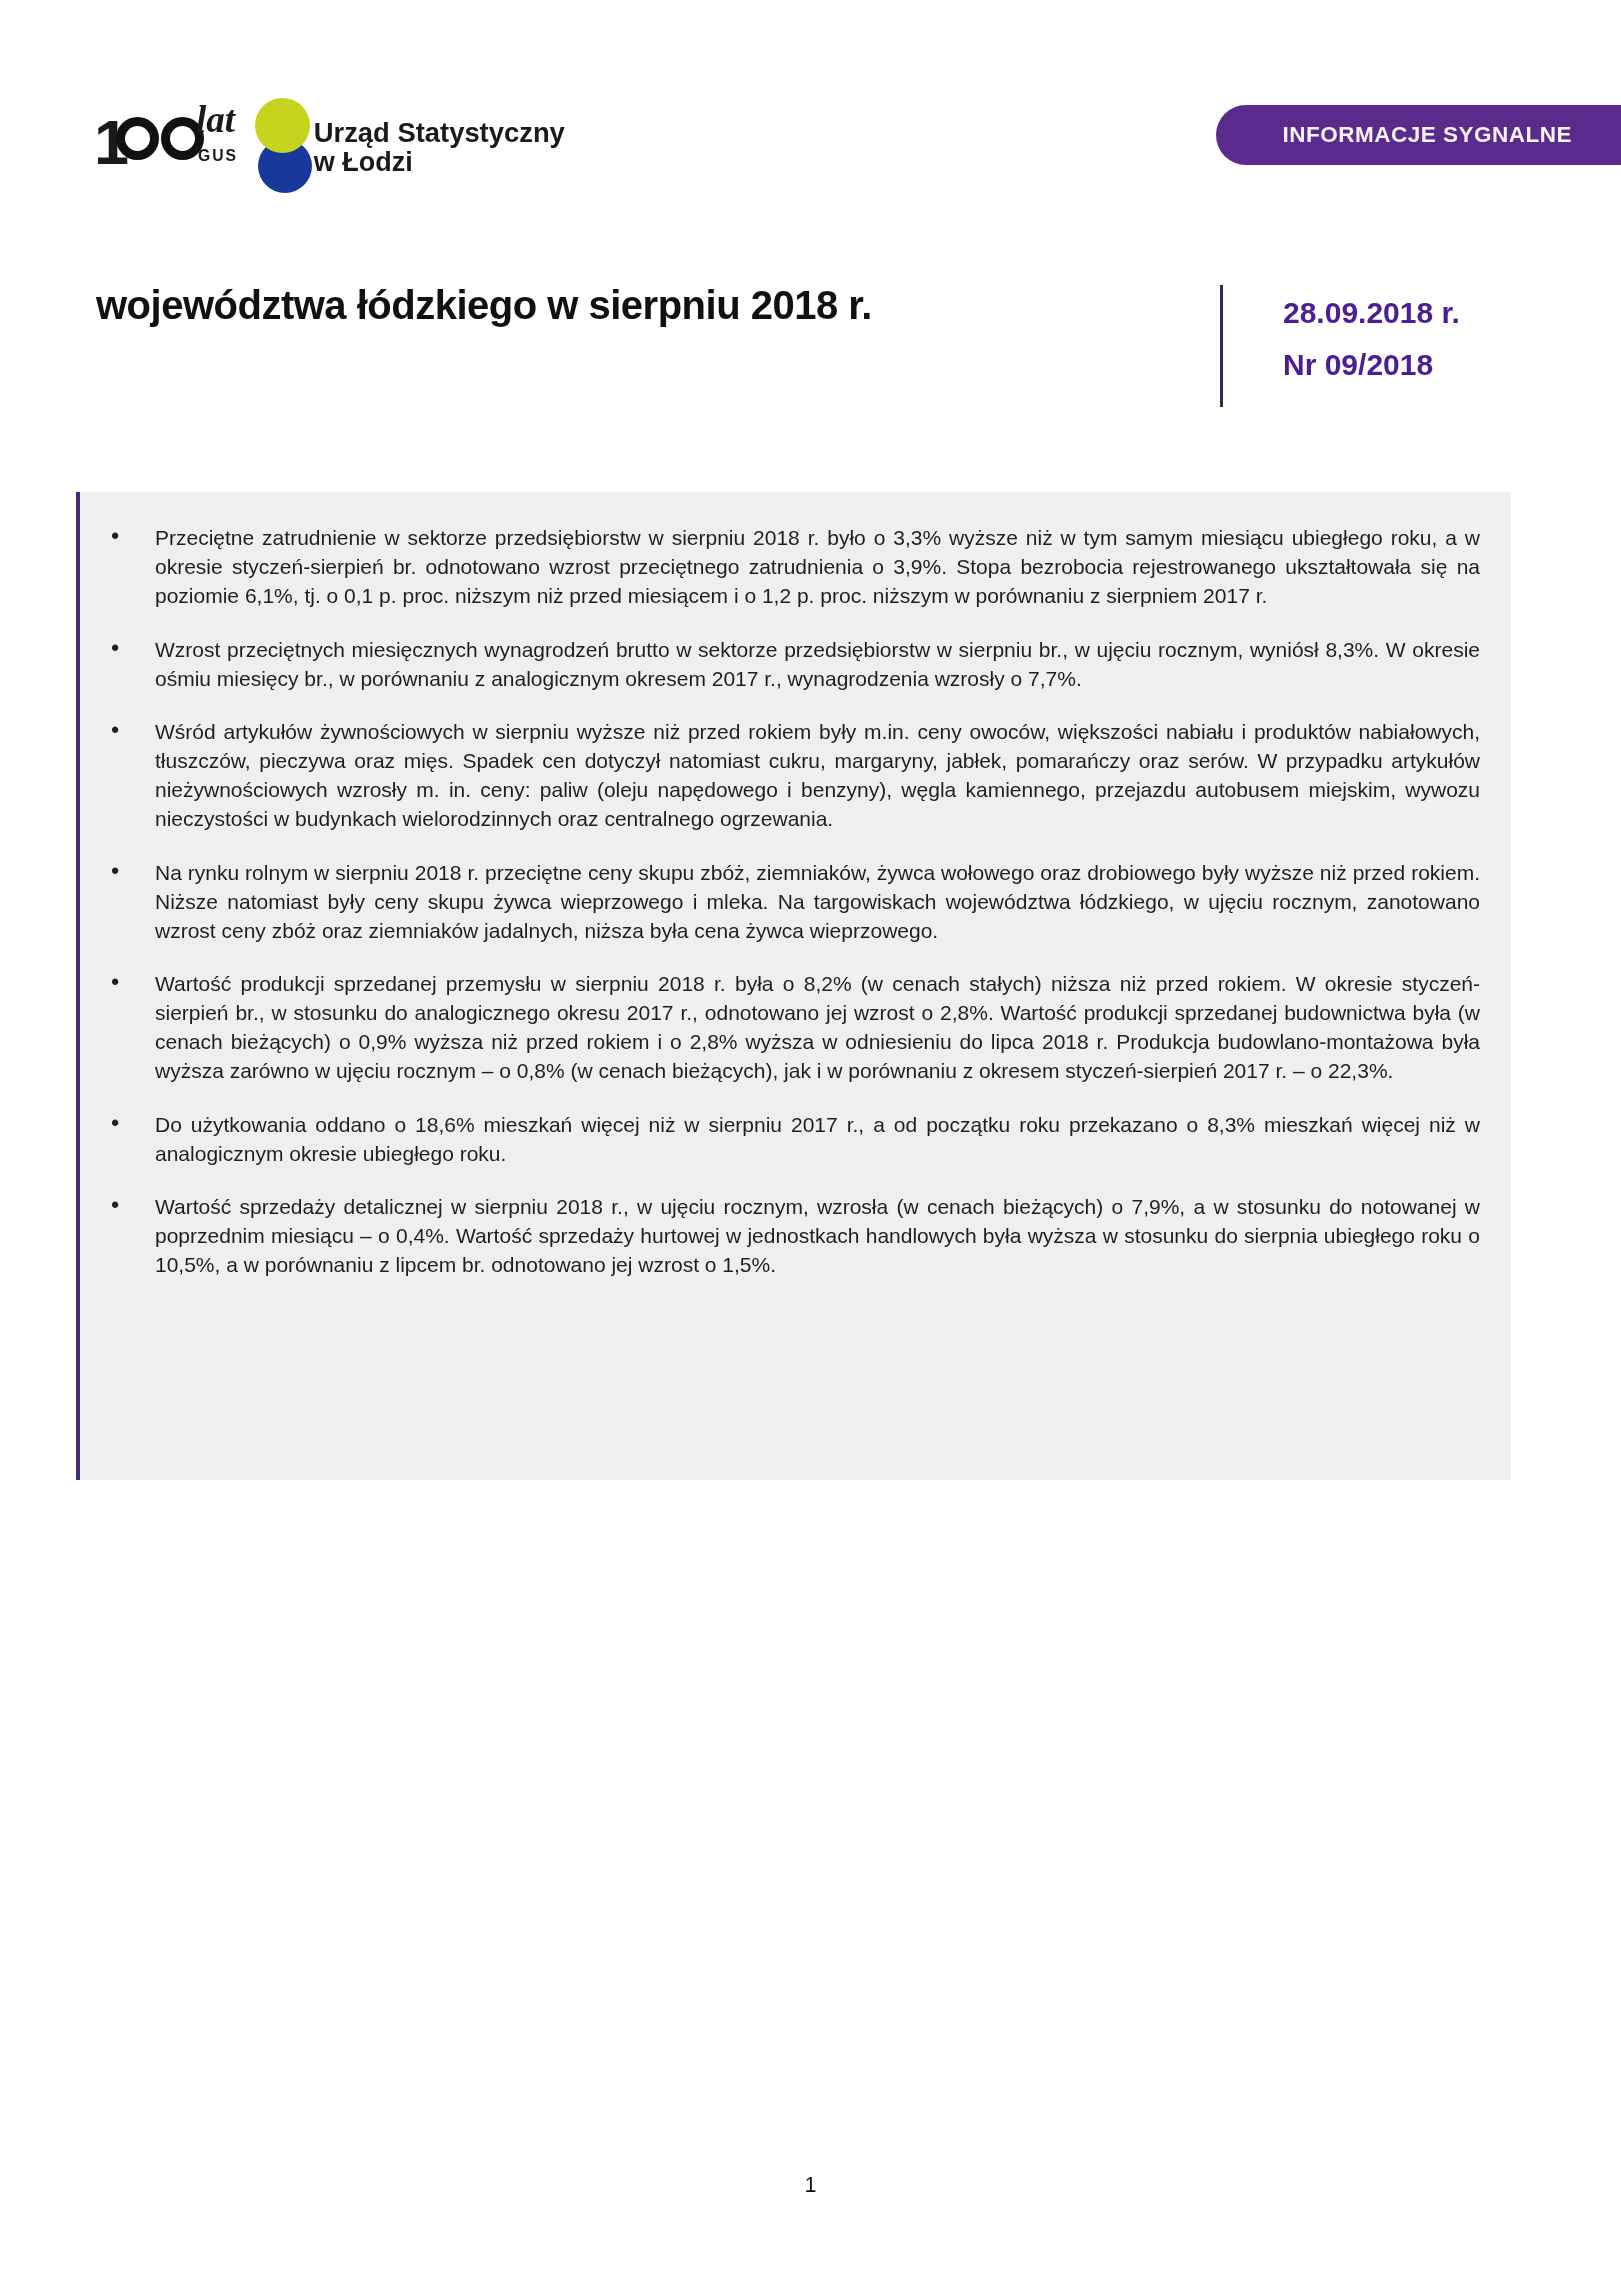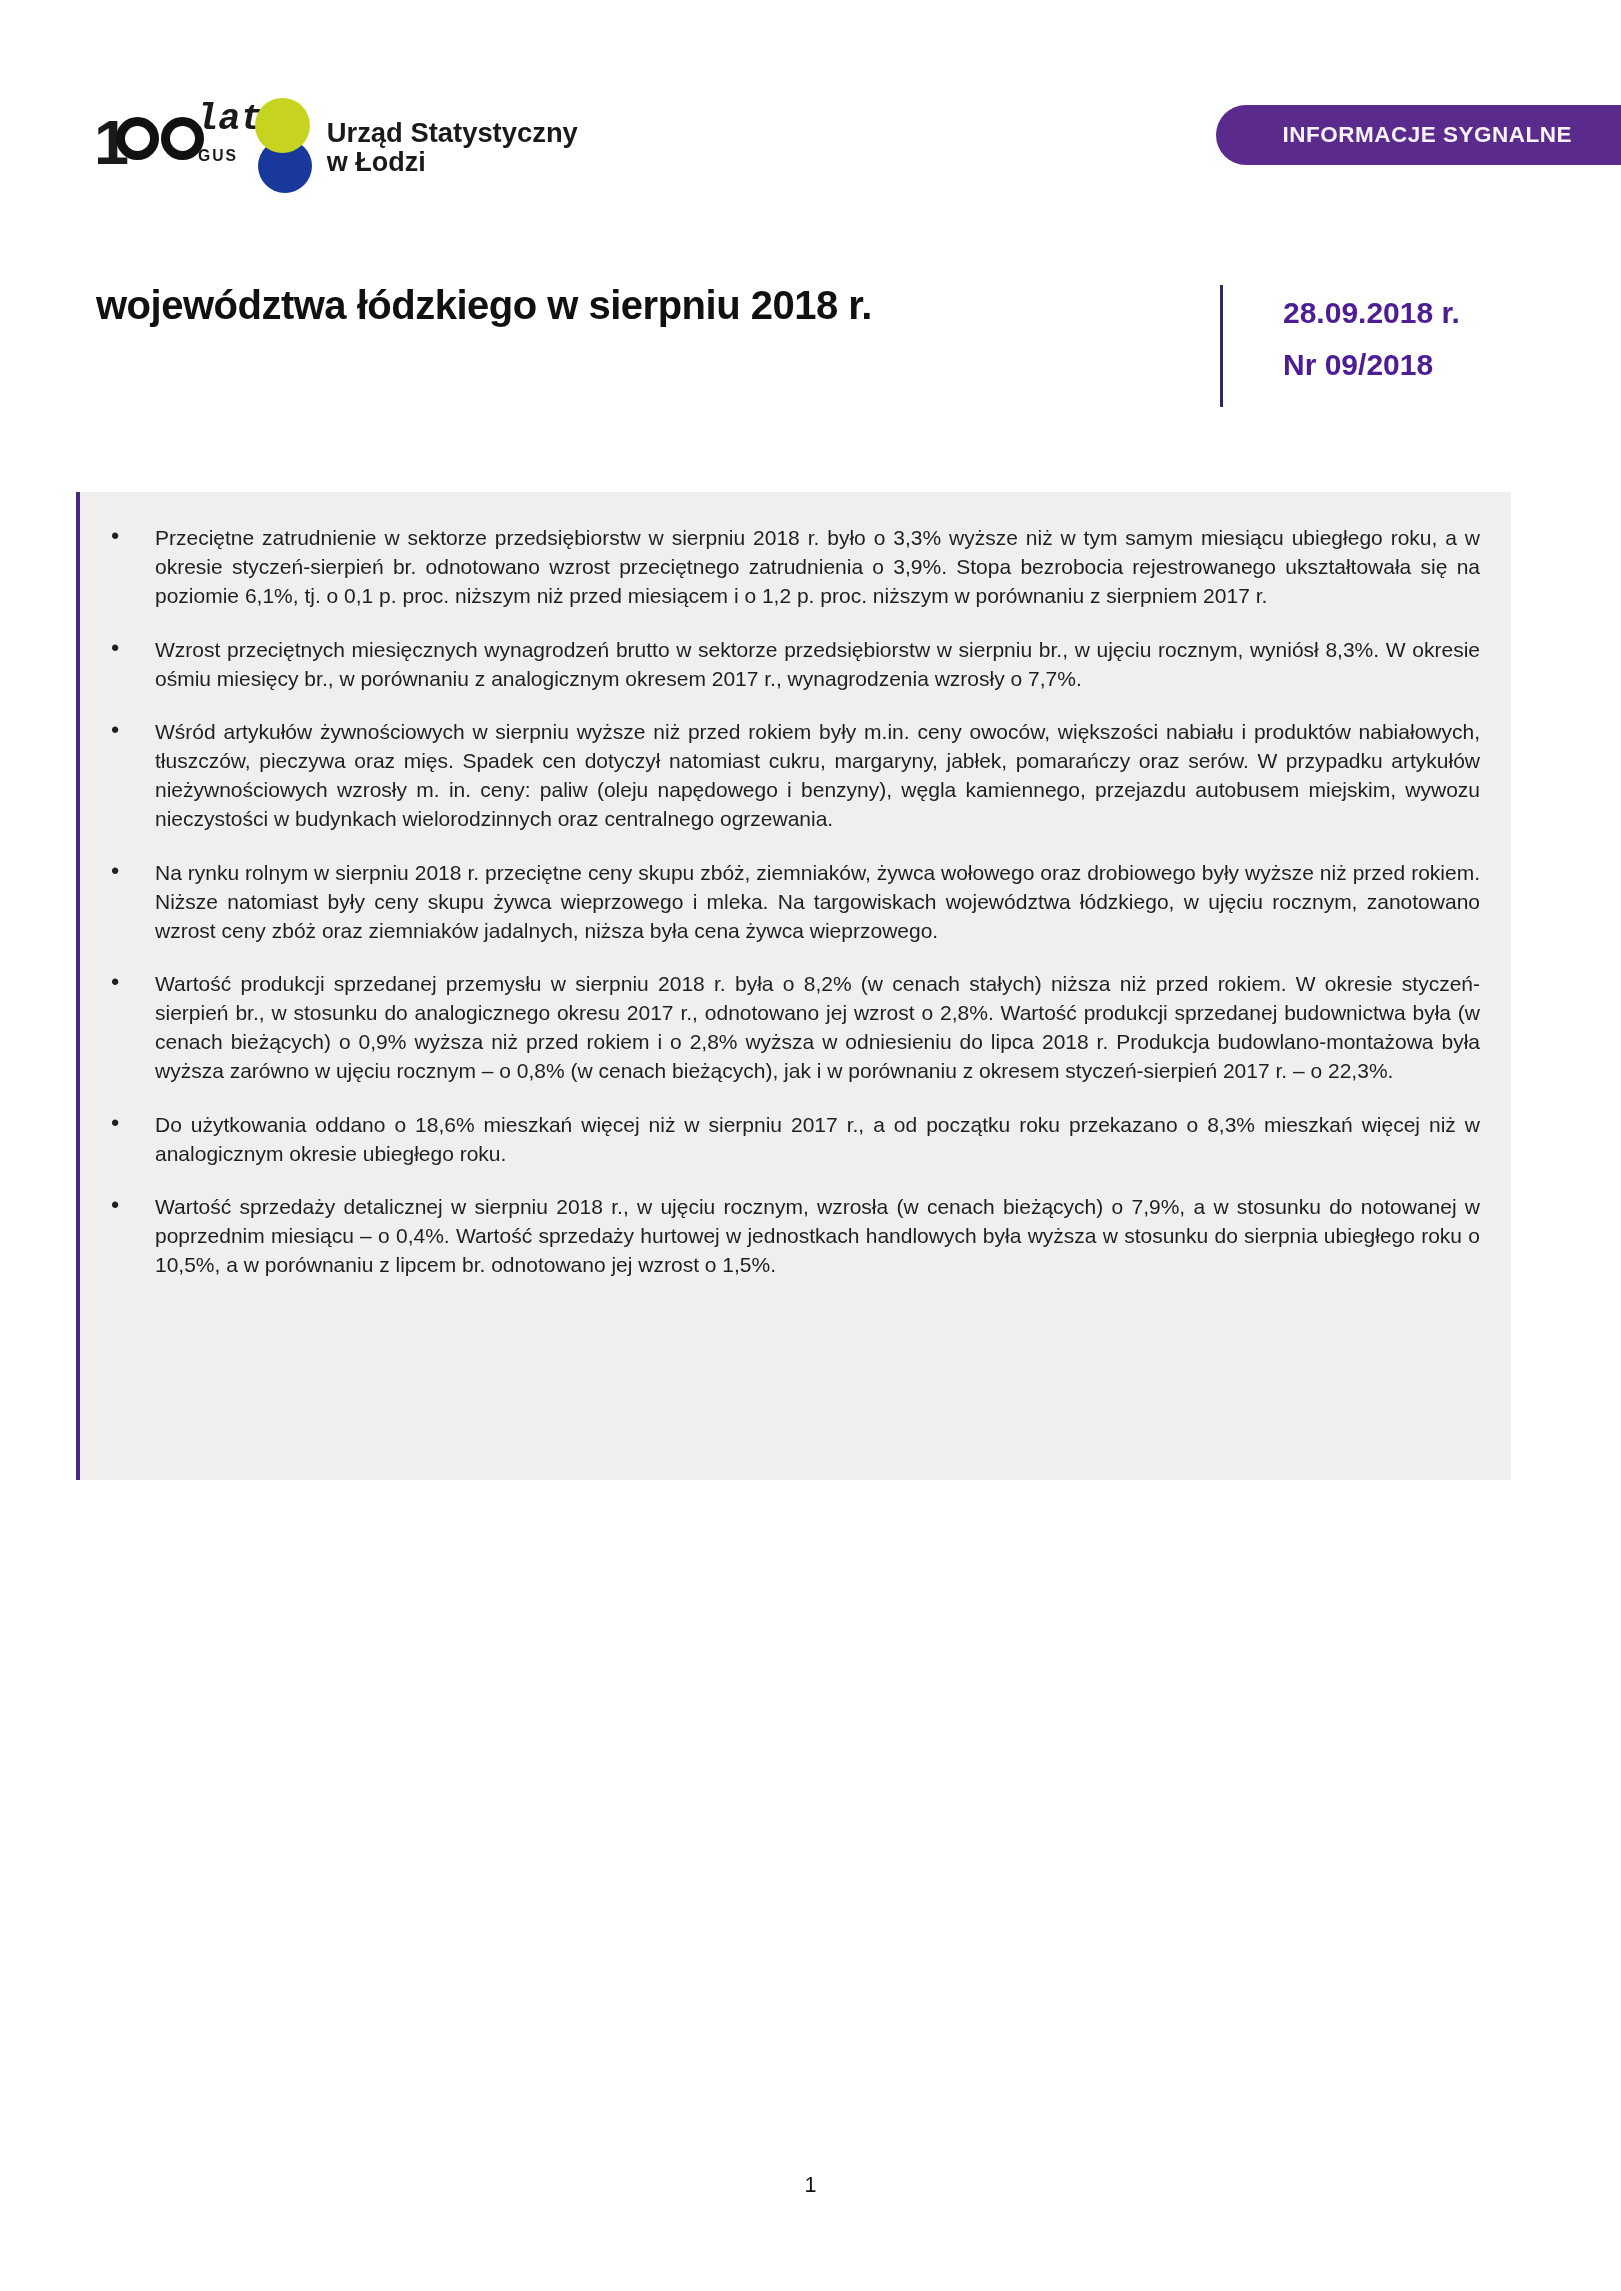--- a/index.html
+++ b/index.html
@@ -13,26 +13,26 @@
     overflow: hidden;
   }
 
   
   .logo { position: absolute; left: 94px; top: 96px; display: flex; align-items: flex-start; }
   .logo-mark { position: relative; width: 147px; height: 76px; margin-top: 7.8px; }
   .logo-one { position: absolute; left: 0; top: 2px; font-size: 63px; font-weight: 700; letter-spacing: -3.9px; }
   .logo-ring { position: absolute; top: 13.7px; width: 43px; height: 43px; border: 9.8px solid #111; border-radius: 50%; }
   .logo-ring.r1 { left: 21.6px; }
   .logo-ring.r2 { left: 67px; }
-  .logo-lat { position: absolute; left: 102px; top: -5.9px; font-family: Liberation Mono, monospace; font-style: italic; font-weight: 700; font-size: 37px; }
+  .logo-lat { position: absolute; left: 102px; top: -5.9px; font-family: Liberation Serif, serif; font-style: italic; font-weight: 700; font-size: 37px; }
   .logo-gus { position: absolute; left: 104px; top: 43px; font-size: 15.7px; font-weight: 700; letter-spacing: 2px; }
   .logo-circles { position: relative; width: 57px; height: 82px; margin-left: 13.7px; margin-top: 2px; }
   .circle-blue { position: absolute; left: 2.9px; top: 41px; width: 54px; height: 54px; border-radius: 50%; background: #18399b; }
   .circle-yellow { position: absolute; left: 0; top: 0; width: 55px; height: 55px; border-radius: 50%; background: #c6d420; }
-  .org-name { margin-left: 15px; margin-top: 21.6px; line-height: 1.1; }
+  .org-name { margin-left: 2px; margin-top: 21.6px; line-height: 1.1; }
   .org-line1 { font-size: 27.4px; font-weight: 700; }
   .org-line2 { font-size: 27px; font-weight: 700; }
 
   
   .badge {
     position: absolute; right: 0; top: 105px;
     width: 405px; height: 60px;
     background: #5a2a8c;
     border-radius: 38px 0 0 38px;
     display: flex; align-items: center; justify-content: center;

